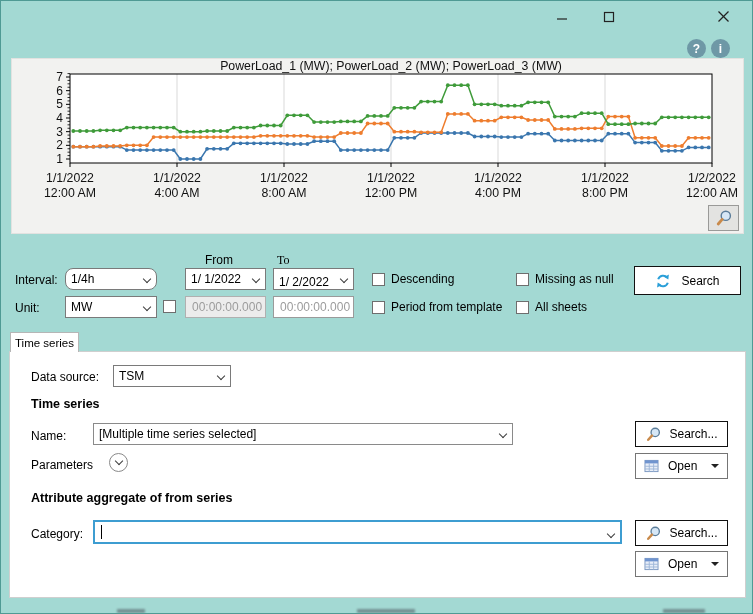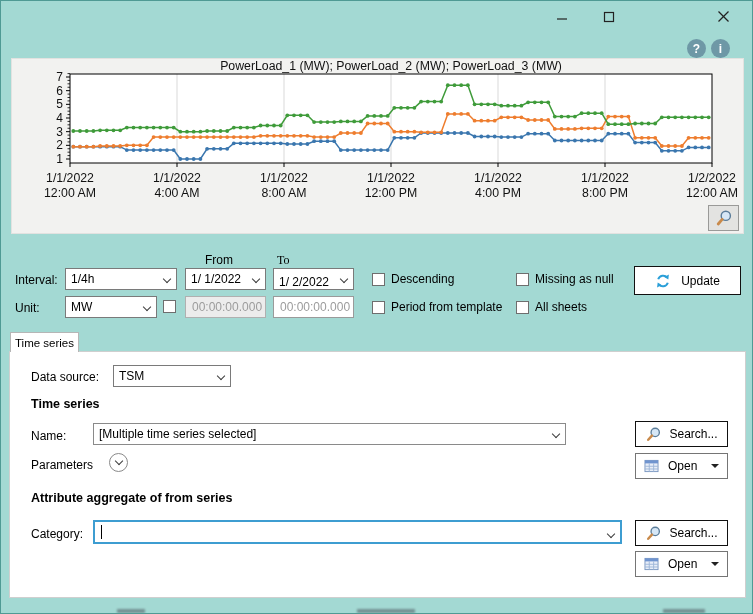--- a/index.html
+++ b/index.html
@@ -438,21 +438,21 @@
         <circle cx="10.8" cy="6.8" r="4.6" fill="#d6e7f6" stroke="#5a7c99" stroke-width="1.4"></circle>
         <line x1="7.2" y1="10.4" x2="3.2" y2="15" stroke="#c98a4b" stroke-width="2.8" stroke-linecap="round"></line>
       </svg>
     </div>
   </div>
 
   <div class="lbl" style="left:204px;top:252px;">From</div>
   <div class="lbl" style="left:276px;top:252px;font-family:Liberation Serif, serif;">To</div>
 
   <div class="lbl" style="left:14px;top:272px;">Interval:</div>
-  <div class="combo" style="left:64px;top:267px;width:112px;">
+  <div class="combo" style="left:64px;top:267px;width:92px;border-radius:8px;">
     <span>1/4h</span>
       <span class="chev"></span>
   </div>
   <div class="combo" style="left:184px;top:267px;width:81px;">
     <span>1/ 1/2022</span>
       <span class="chev"></span>
   </div>
   <div class="combo" style="left:272px;top:267px;width:81px;align-items:flex-end;">
     <span>1/ 2/2022</span>
       <span class="chev"></span>
@@ -465,21 +465,21 @@
     <span class="box"></span>
       <span>Missing as null</span>
   </div>
   <div class="btn btn-dark" style="left:633px;top:265px;width:107px;height:29px;">
     <svg width="16" height="16" viewBox="0 0 16 16" style="margin-right:10px;">
       <path d="M3.2 6.3 A 5.2 5.2 0 0 1 12.2 4.6" fill="none" stroke="#2a9fd8" stroke-width="2"></path>
       <polygon points="13.9,1.4 13.3,6.4 9.4,4.0" fill="#2a9fd8"></polygon>
       <path d="M12.8 9.7 A 5.2 5.2 0 0 1 3.8 11.4" fill="none" stroke="#2a9fd8" stroke-width="2"></path>
       <polygon points="2.1,14.6 2.7,9.6 6.6,12.0" fill="#2a9fd8"></polygon>
     </svg>
-    <span>Update</span>
+    <span>Search</span>
   </div>
 
   <div class="lbl" style="left:14px;top:300px;">Unit:</div>
   <div class="combo" style="left:64px;top:295px;width:92px;">
     <span>MW</span>
       <span class="chev"></span>
   </div>
   <div class="checkbox" style="left:162px;top:298px;">
     <span class="box"></span>
   </div>
@@ -505,21 +505,21 @@
 
   <div class="lbl" style="left:30px;top:369px;z-index:3;">Data source:</div>
   <div class="combo" style="left:112px;top:364px;width:118px;z-index:3;">
     <span>TSM</span>
       <span class="chev"></span>
   </div>
 
   <div class="heading" style="left:30px;top:396px;z-index:3;">Time series</div>
 
   <div class="lbl" style="left:30px;top:428px;z-index:3;">Name:</div>
-  <div class="combo" style="left:92px;top:422px;width:473px;z-index:3;border-color:#8a8a8a;">
+  <div class="combo" style="left:92px;top:422px;width:420px;z-index:3;border-color:#8a8a8a;">
     <span>[Multiple time series selected]</span>
       <span class="chev"></span>
   </div>
   <div class="btn btn-dark" style="left:634px;top:420px;width:93px;height:26px;z-index:3;">
     <svg width="17" height="17" viewBox="0 0 18 18" style="margin-right:7px;">
       <circle cx="10.8" cy="6.8" r="4.4" fill="#d6e7f6" stroke="#5a7c99" stroke-width="1.4"></circle>
       <line x1="7.4" y1="10.2" x2="3.4" y2="14.6" stroke="#c98a4b" stroke-width="2.6" stroke-linecap="round"></line>
     </svg>
     <span>Search...</span>
   </div>

